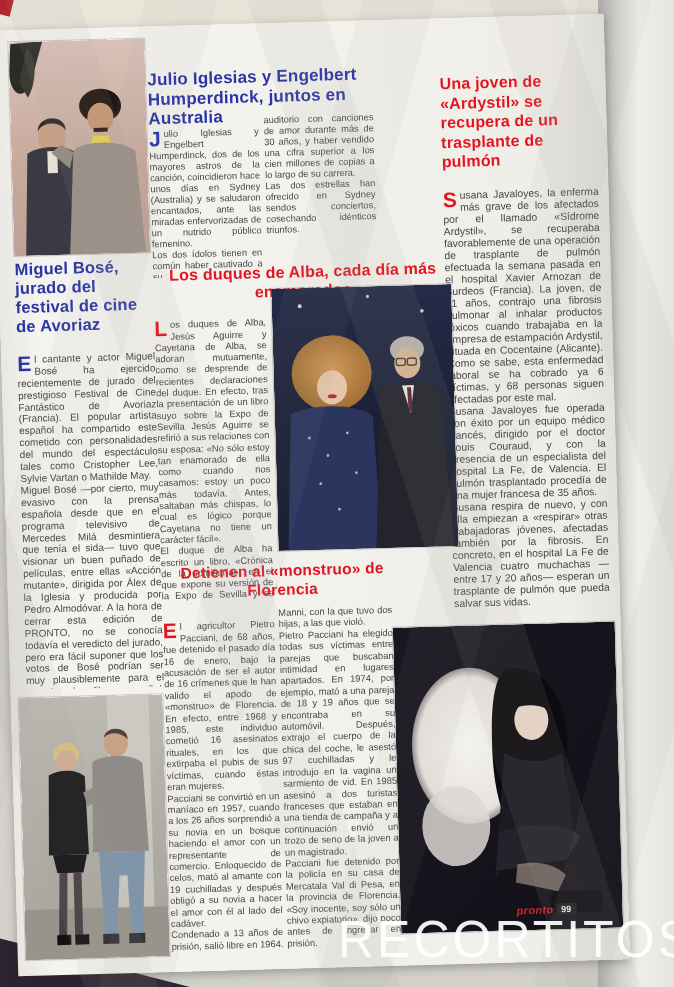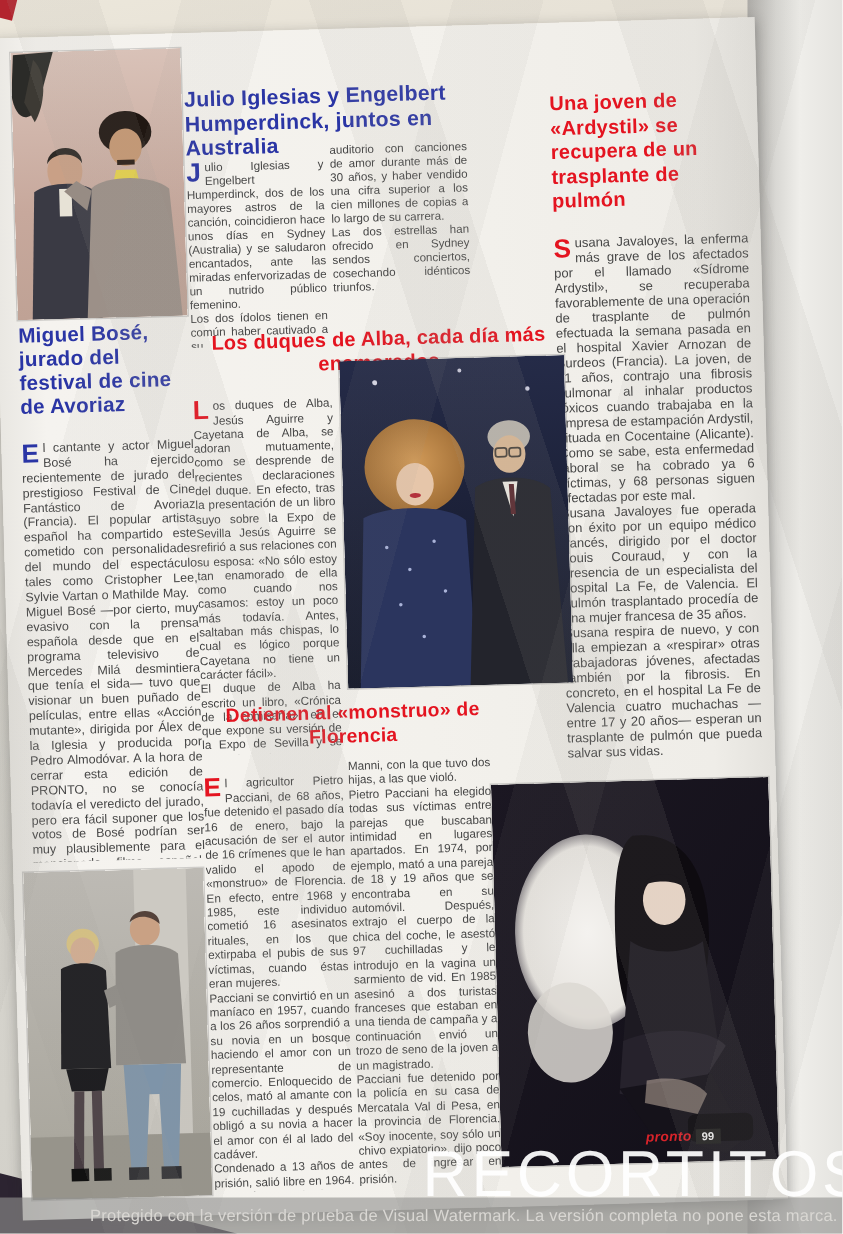--- a/index.html
+++ b/index.html
@@ -217,17 +217,14 @@
 
     <div class="mag-footer" style="left:500px;top:888px;">
       <span class="mag-logo">pronto</span>
       <span class="mag-pagebox">99</span>
     </div>
 
   </div>
 
   <div class="wm-stripes"></div>
   <div class="wm-recortitos">RECORTITOS</div>
-  <div class="wm-bar">
-    <span>Protegido con la versión de prueba de Visual Watermark. La versión completa no pone esta marca.</span>
-  </div>
 
 </div>
 
 </body></html>

